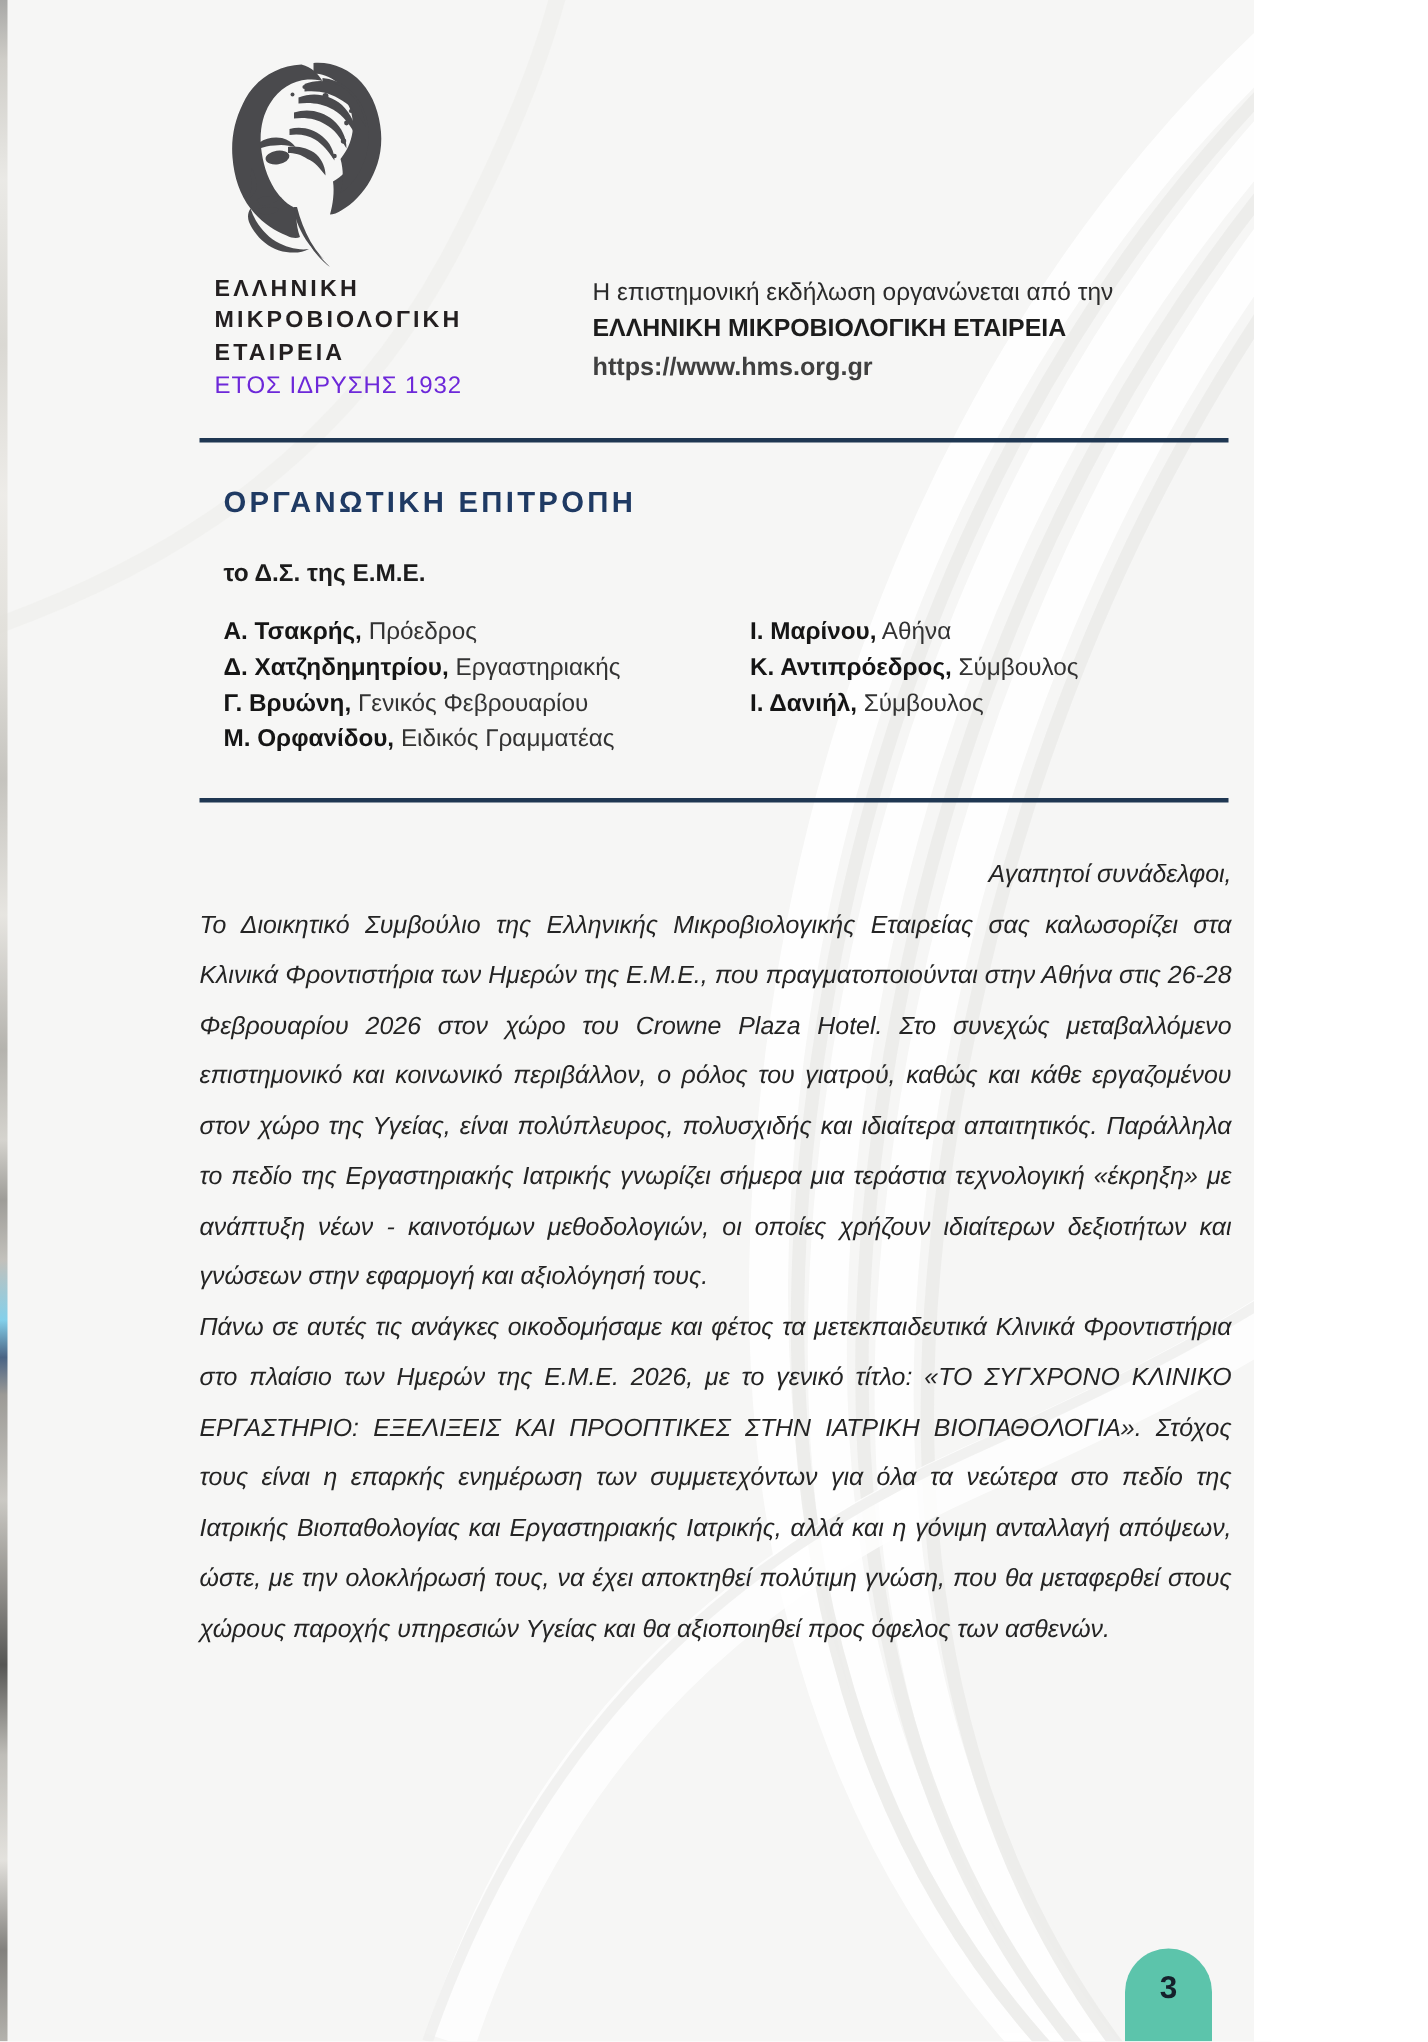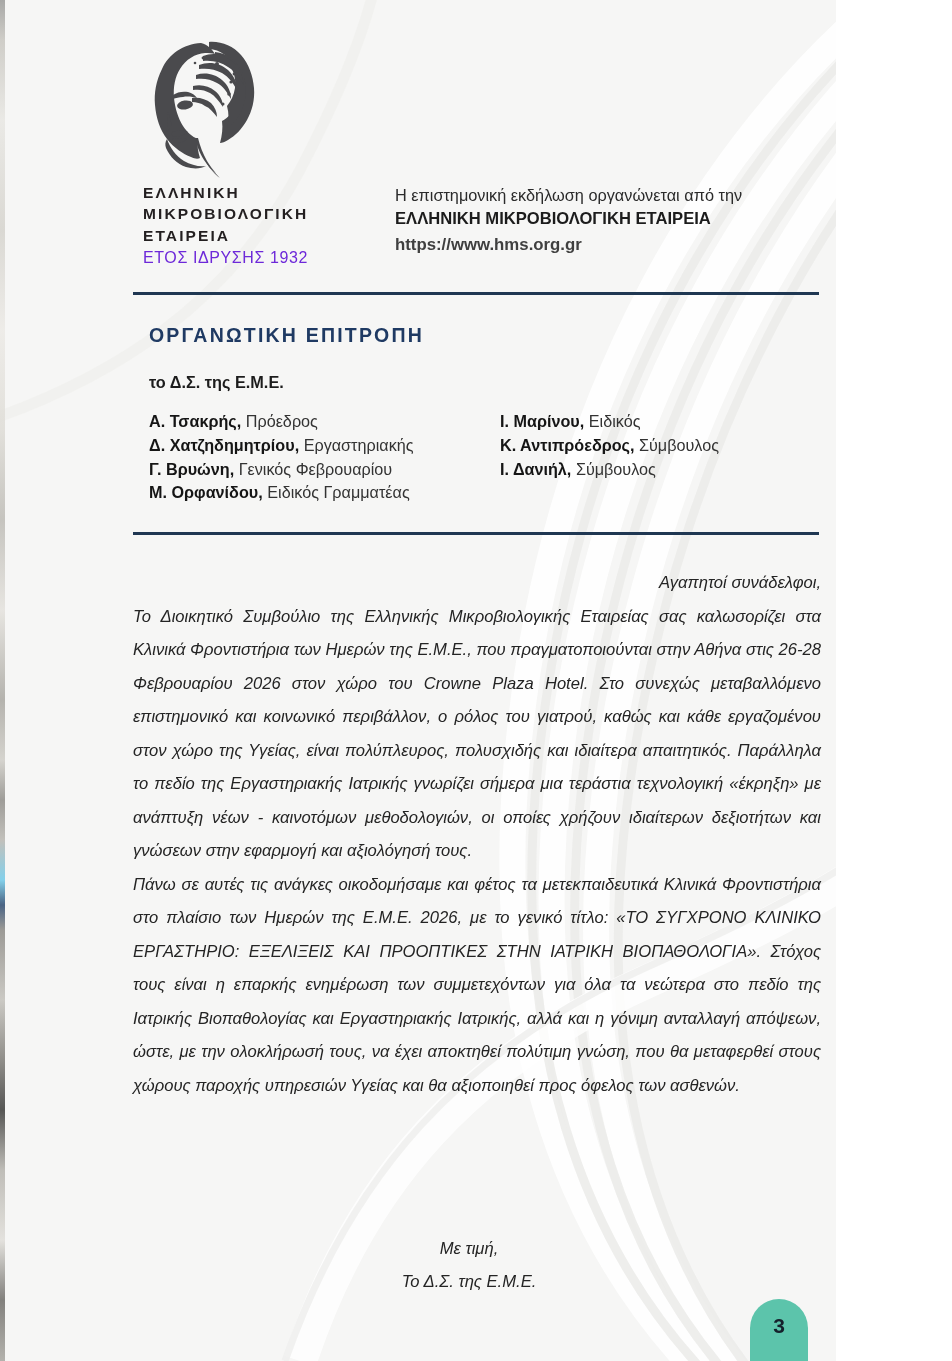--- a/index.html
+++ b/index.html
@@ -318,21 +318,21 @@
         </div>
         <div class="member">
           <span class="nm">Μ. Ορφανίδου,</span>
           <span class="rl">Ειδικός Γραμματέας</span>
         </div>
       </div>
 
       <div class="col col-right">
         <div class="member">
           <span class="nm">Ι. Μαρίνου,</span>
-          <span class="rl">Ειδικός</span>
+          <span class="rl">Αθήνα</span>
         </div>
         <div class="member">
           <span class="nm">Κ. Αντιπρόεδρος,</span>
           <span class="rl">Σύμβουλος</span>
         </div>
         <div class="member">
           <span class="nm">Ι. Δανιήλ,</span>
           <span class="rl">Σύμβουλος</span>
         </div>
       </div>
@@ -340,24 +340,18 @@
   </div>
 
   <div class="rule rule-bottom"></div>
 
   <div class="letter">
     <p class="salutation">Αγαπητοί συνάδελφοι,</p>
     <p>Το Διοικητικό Συμβούλιο της Ελληνικής Μικροβιολογικής Εταιρείας σας καλωσορίζει στα Κλινικά Φροντιστήρια των Ημερών της Ε.Μ.Ε., που πραγματοποιούνται στην Αθήνα στις 26-28 Φεβρουαρίου 2026 στον χώρο του Crowne Plaza Hotel. Στο συνεχώς μεταβαλλόμενο επιστημονικό και κοινωνικό περιβάλλον, ο ρόλος του γιατρού, καθώς και κάθε εργαζομένου στον χώρο της Υγείας, είναι πολύπλευρος, πολυσχιδής και ιδιαίτερα απαιτητικός. Παράλληλα το πεδίο της Εργαστηριακής Ιατρικής γνωρίζει σήμερα μια τεράστια τεχνολογική «έκρηξη» με ανάπτυξη νέων - καινοτόμων μεθοδολογιών, οι οποίες χρήζουν ιδιαίτερων δεξιοτήτων και γνώσεων στην εφαρμογή και αξιολόγησή τους.</p>
     <p>Πάνω σε αυτές τις ανάγκες οικοδομήσαμε και φέτος τα μετεκπαιδευτικά Κλινικά Φροντιστήρια στο πλαίσιο των Ημερών της Ε.Μ.Ε. 2026, με το γενικό τίτλο: «ΤΟ ΣΥΓΧΡΟΝΟ ΚΛΙΝΙΚΟ ΕΡΓΑΣΤΗΡΙΟ: ΕΞΕΛΙΞΕΙΣ ΚΑΙ ΠΡΟΟΠΤΙΚΕΣ ΣΤΗΝ ΙΑΤΡΙΚΗ ΒΙΟΠΑΘΟΛΟΓΙΑ». Στόχος τους είναι η επαρκής ενημέρωση των συμμετεχόντων για όλα τα νεώτερα στο πεδίο της Ιατρικής Βιοπαθολογίας και Εργαστηριακής Ιατρικής, αλλά και η γόνιμη ανταλλαγή απόψεων, ώστε, με την ολοκλήρωσή τους, να έχει αποκτηθεί πολύτιμη γνώση, που θα μεταφερθεί στους χώρους παροχής υπηρεσιών Υγείας και θα αξιοποιηθεί προς όφελος των ασθενών.</p>
   </div>
 
-  <div class="signoff">
-    <div class="sig-inner">
-      <div>Με τιμή,</div>
-      <div>Το Δ.Σ. της Ε.Μ.Ε.</div>
-    </div>
-  </div>
 
   <div class="page-badge">
     <span>3</span>
   </div>
 
 </div>
 
 </body></html>

